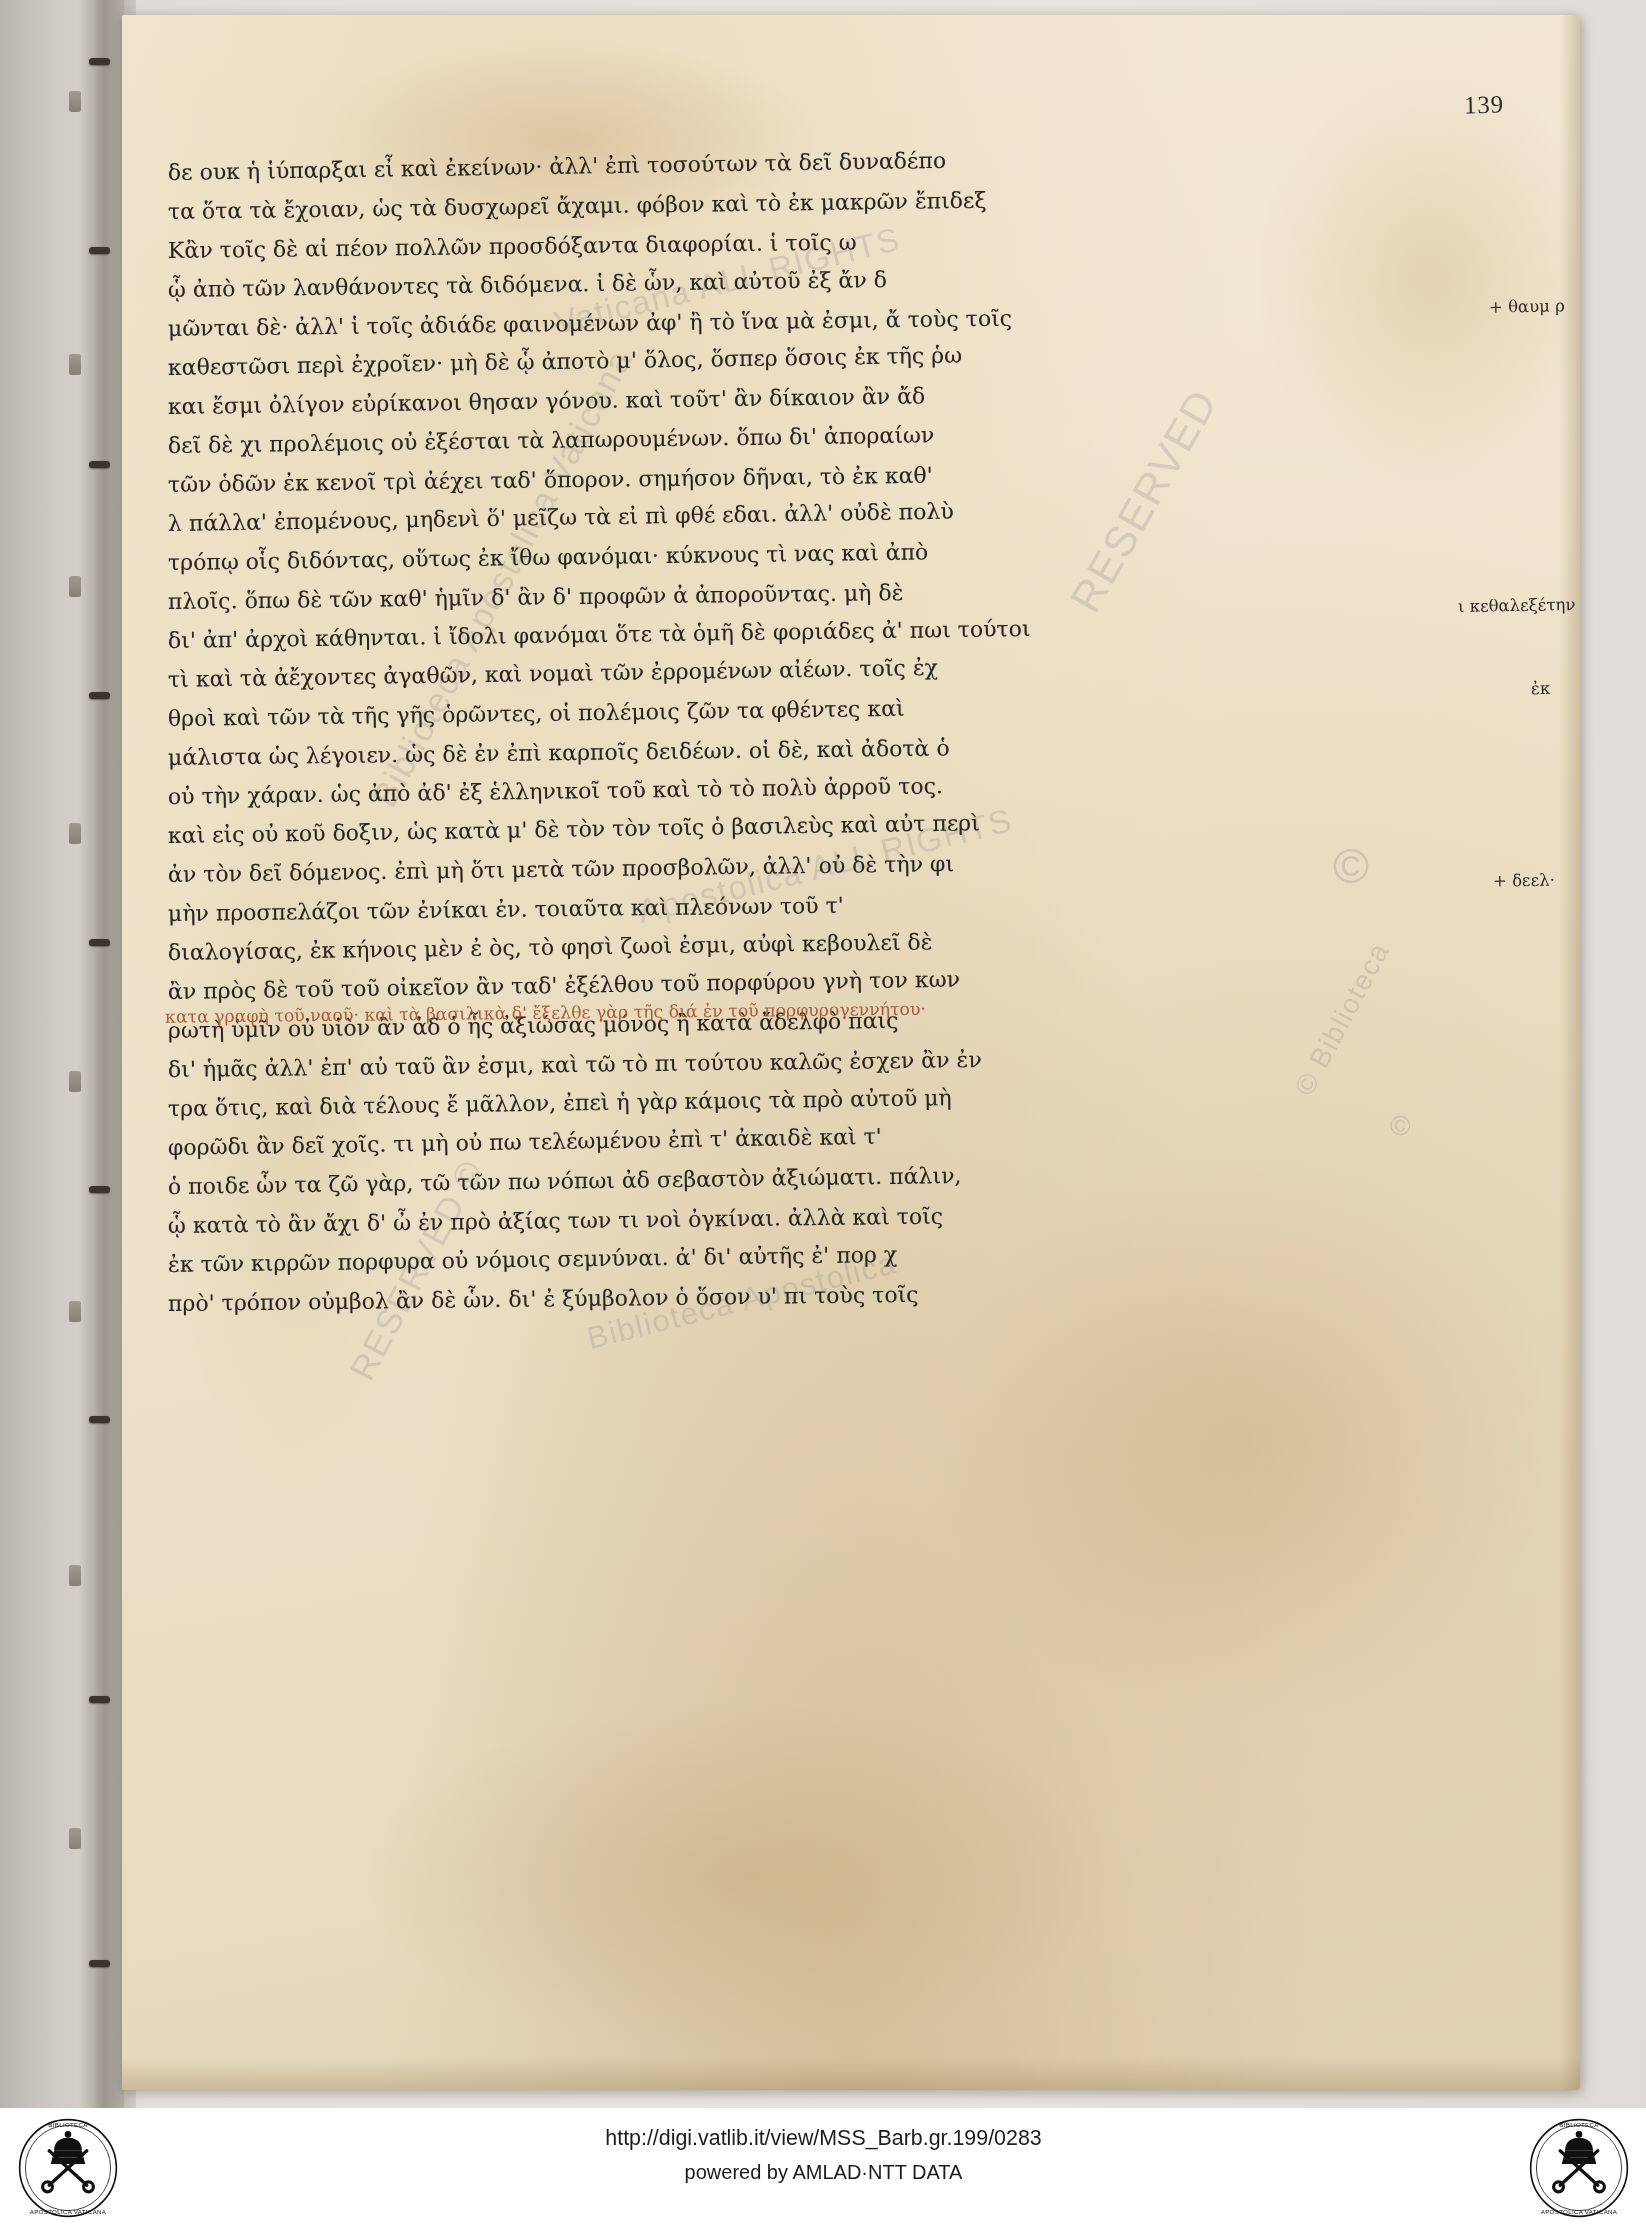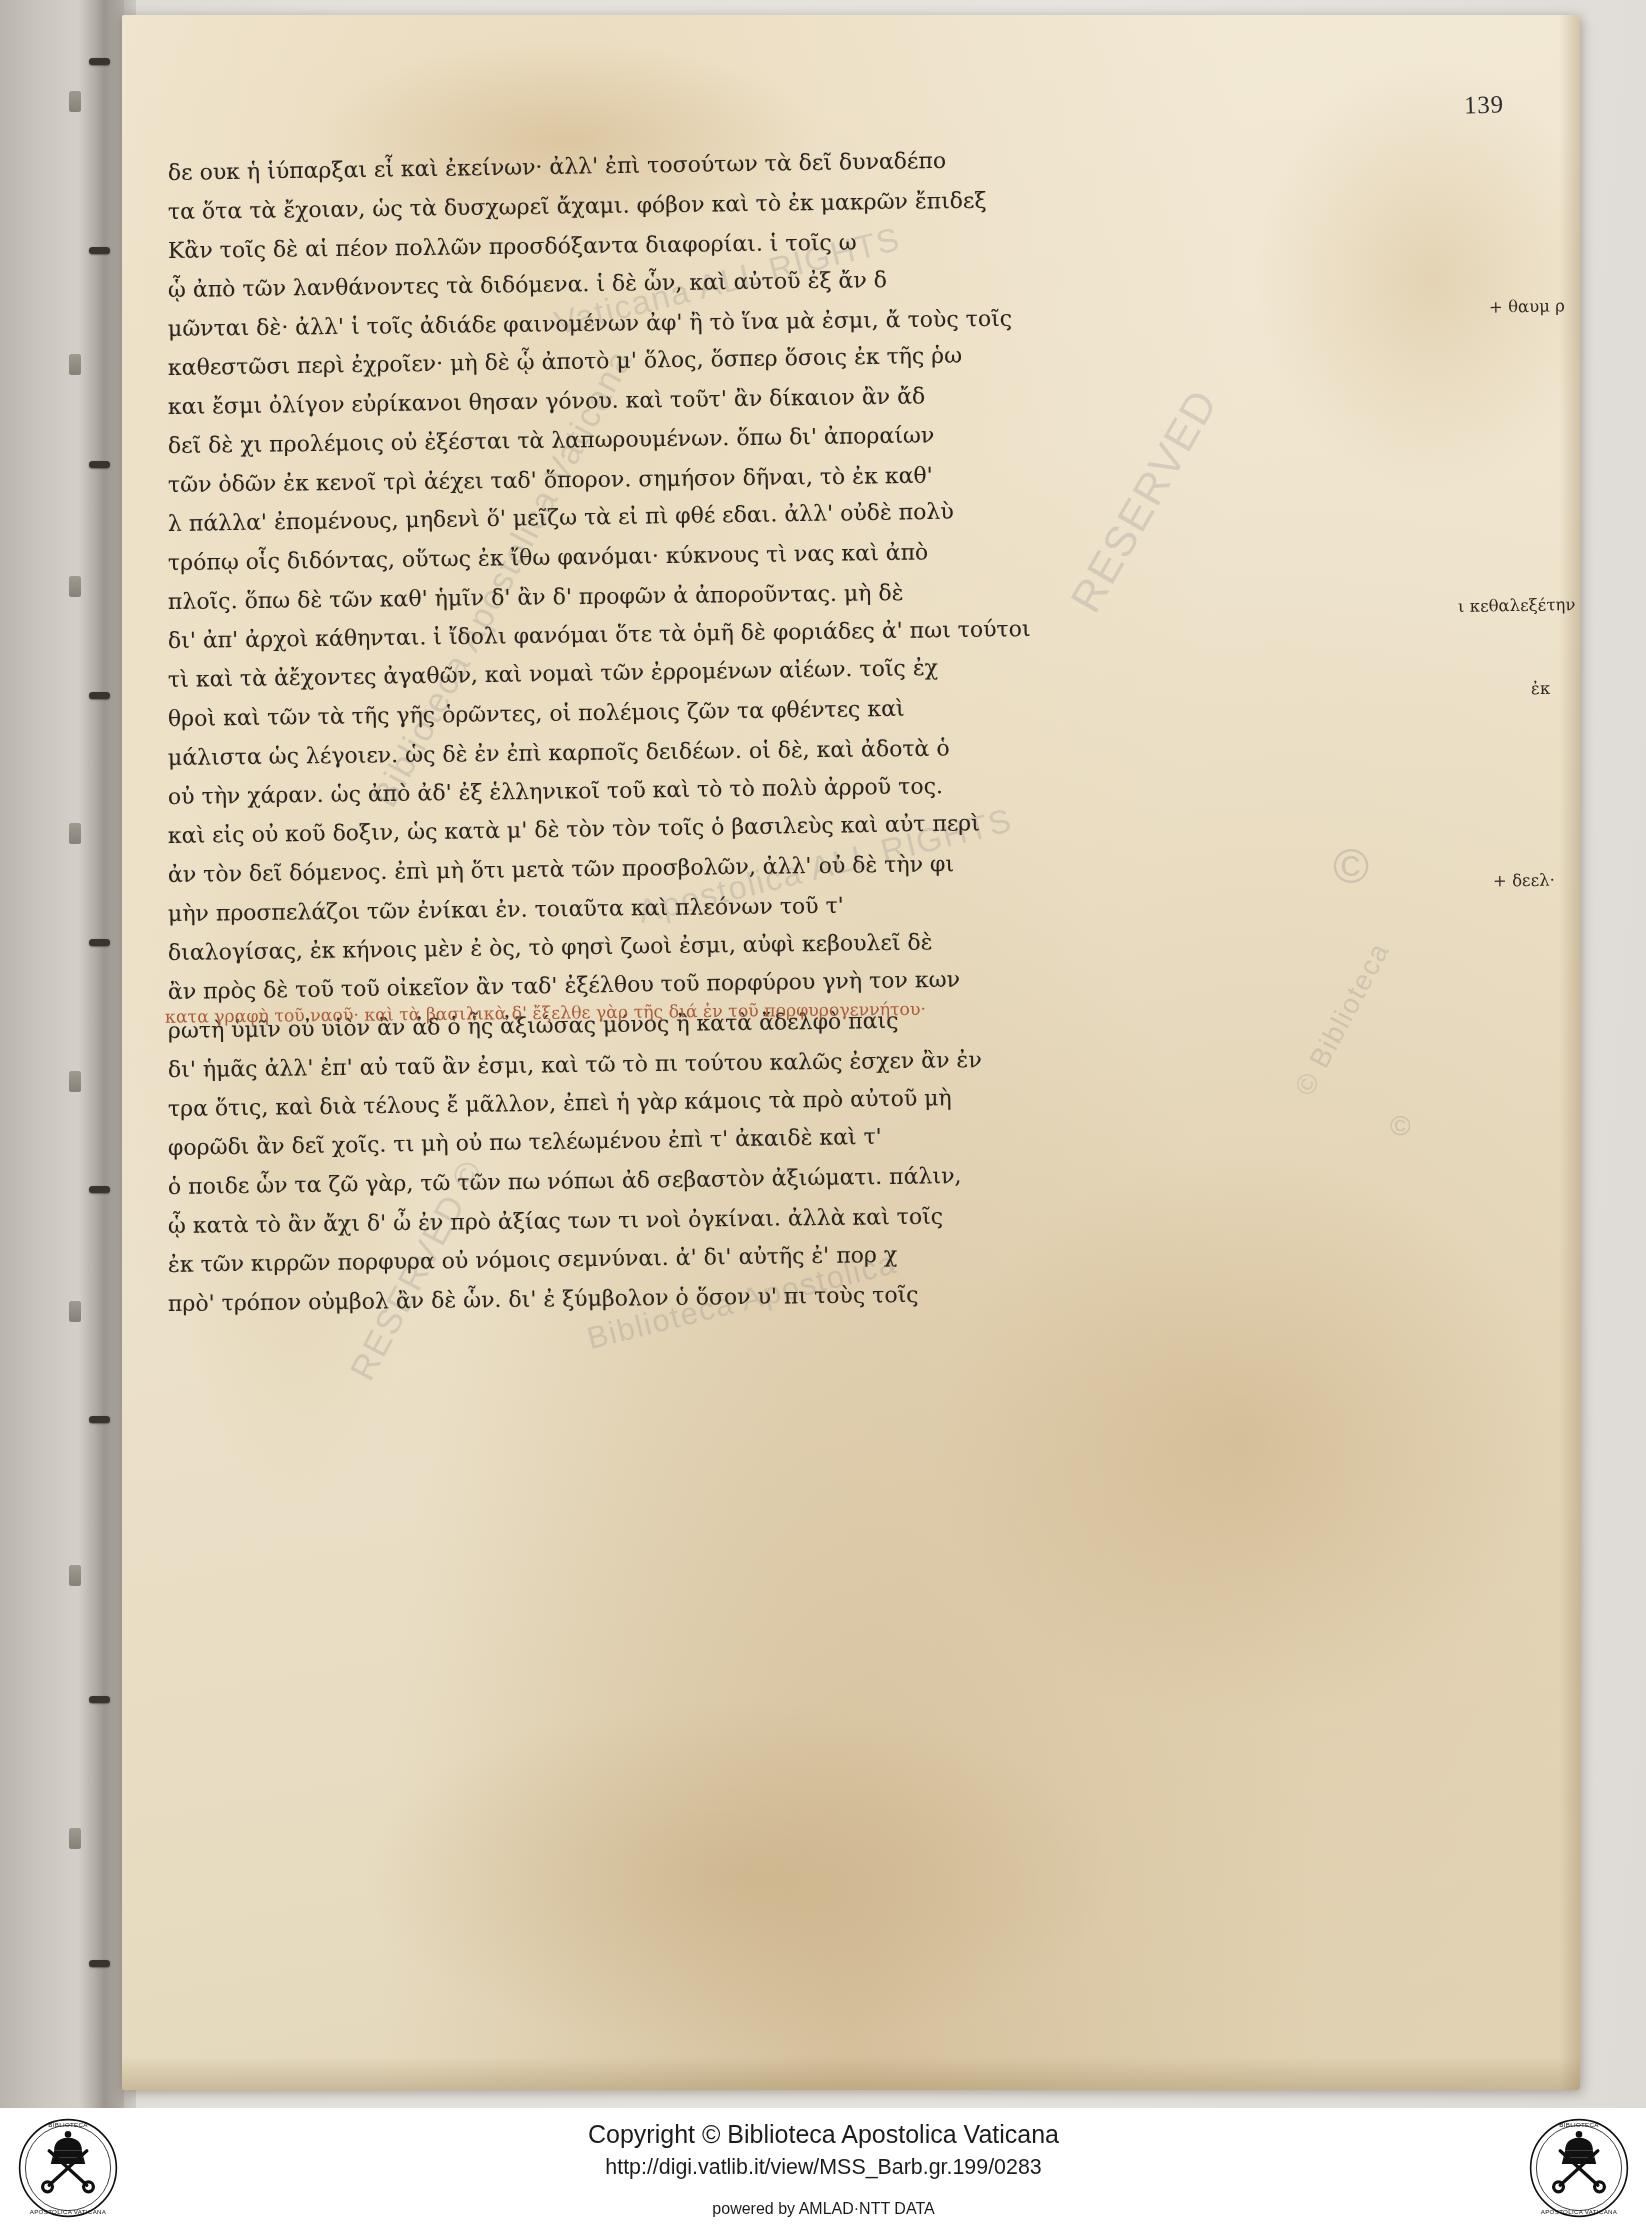--- a/index.html
+++ b/index.html
@@ -212,23 +212,23 @@
     color: #1c1c1c;
     font-family: "Liberation Sans", sans-serif;
   }
   #footer-url {
     font-size: 21.4px;
     color: #1c1c1c;
     margin-top: 6.6px;
     font-family: "Liberation Sans", sans-serif;
   }
   #footer-powered {
-    font-size: 16px;
+    font-size: 20px;
     color: #1c1c1c;
-    margin-top: 20px;
+    margin-top: 10px;
     font-family: "Liberation Sans", sans-serif;
   }
 
   
   .seal {
     position: absolute;
     top: 10px;
     width: 100px;
     height: 100px;
     border-radius: 50%;
@@ -359,21 +359,20 @@
         <path d="M61 24 C48 24 44 32 44 40 L78 40 C78 32 74 24 61 24 Z" fill="#111"></path>
         <path d="M44 40 L78 40 L80 48 L42 48 Z" fill="#111"></path>
         <path d="M42 48 L80 48 L82 56 L40 56 Z" fill="#111"></path>
         <circle cx="61" cy="20" r="4" fill="#111"></circle>
       </svg>
       <div class="seal-text-top">BIBLIOTECA</div>
       <div class="seal-text-bottom">APOSTOLICA VATICANA</div>
     </div>
 
     <div id="footer-text">
-      <div id="footer-copyright">Copyright © Biblioteca Apostolica Vaticana</div>
       <div id="footer-url">http://digi.vatlib.it/view/MSS_Barb.gr.199/0283</div>
       <div id="footer-powered">powered by AMLAD·NTT DATA</div>
     </div>
 
     <div class="seal" id="seal-right">
       <svg class="seal-emblem" width="100" height="100" viewBox="0 0 122 122" aria-hidden="true">
         <circle cx="61" cy="61" r="59" fill="none" stroke="#111" stroke-width="2"></circle>
         <circle cx="61" cy="61" r="52" fill="none" stroke="#111" stroke-width="1"></circle>
         <line x1="38" y1="82" x2="84" y2="40" stroke="#111" stroke-width="4" stroke-linecap="round"></line>
         <line x1="84" y1="82" x2="38" y2="40" stroke="#111" stroke-width="4" stroke-linecap="round"></line>

